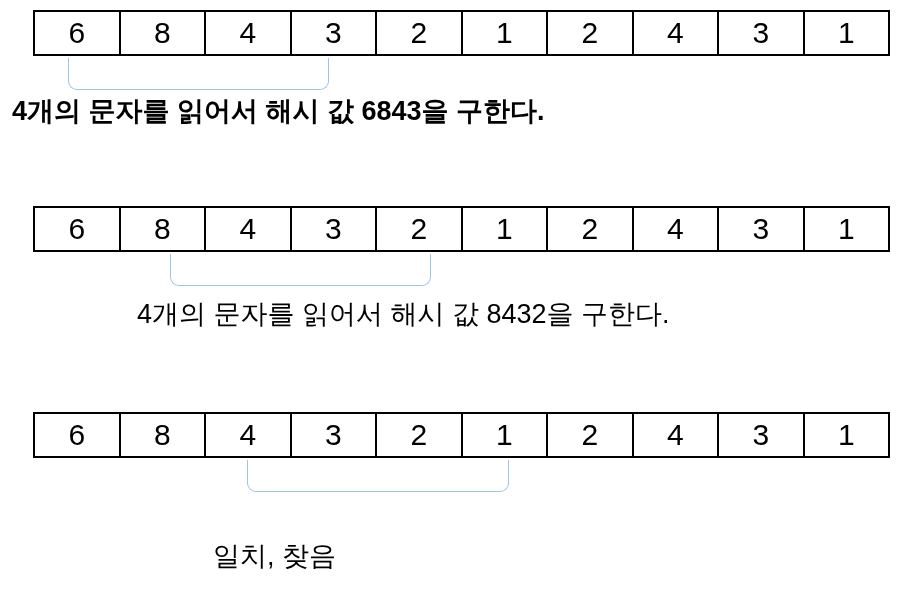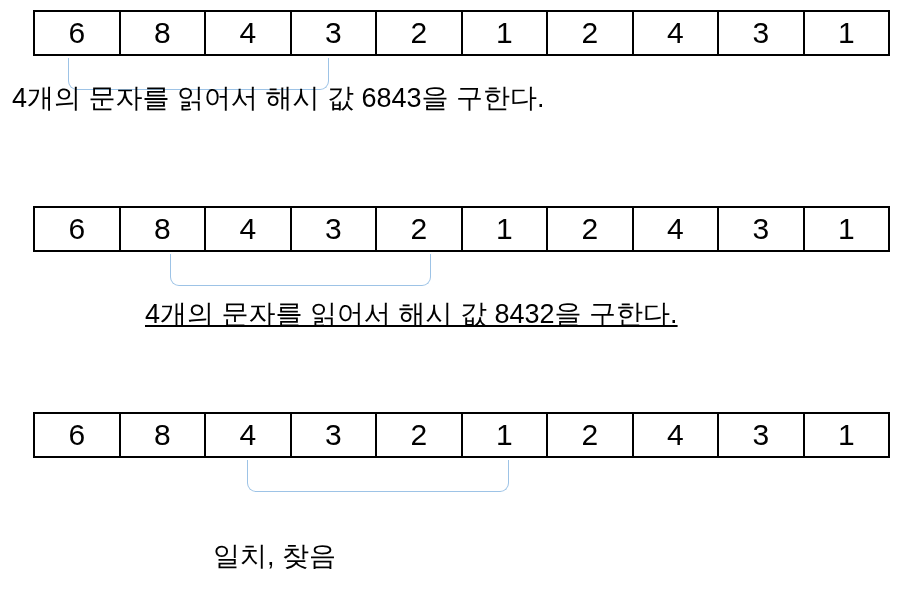--- a/index.html
+++ b/index.html
@@ -47,22 +47,22 @@
   .b1 { left: 68px;  top: 58px;  width: 261px; }
   .b2 { left: 170px; top: 254px; width: 261px; }
   .b3 { left: 247px; top: 460px; width: 262px; }
   .caption {
     position: absolute;
     font-size: 27px;
     line-height: 33px;
     color: #000000;
     white-space: nowrap;
   }
-  .c1 { left: 12px;  top: 82px;  }
-  .c2 { left: 145px; top: 298px; text-decoration: underline; }
+  .c1 { left: 12px;  top: 95px; font-weight: bold;  }
+  .c2 { left: 137px; top: 298px; }
   .c3 { left: 213px; top: 505px; }
   .c4 { left: 213px; top: 540px; }
 </style>
 </head>
 <body>
 
 <div class="canvas">
 
   <div class="array-table t1">
     <div class="cell">6</div>

